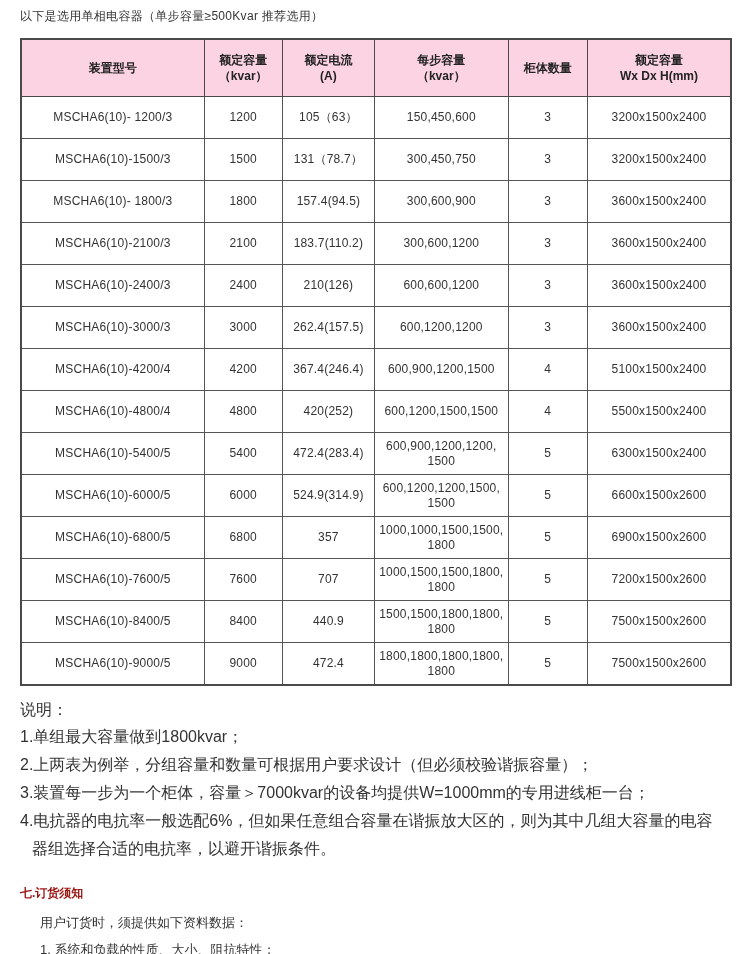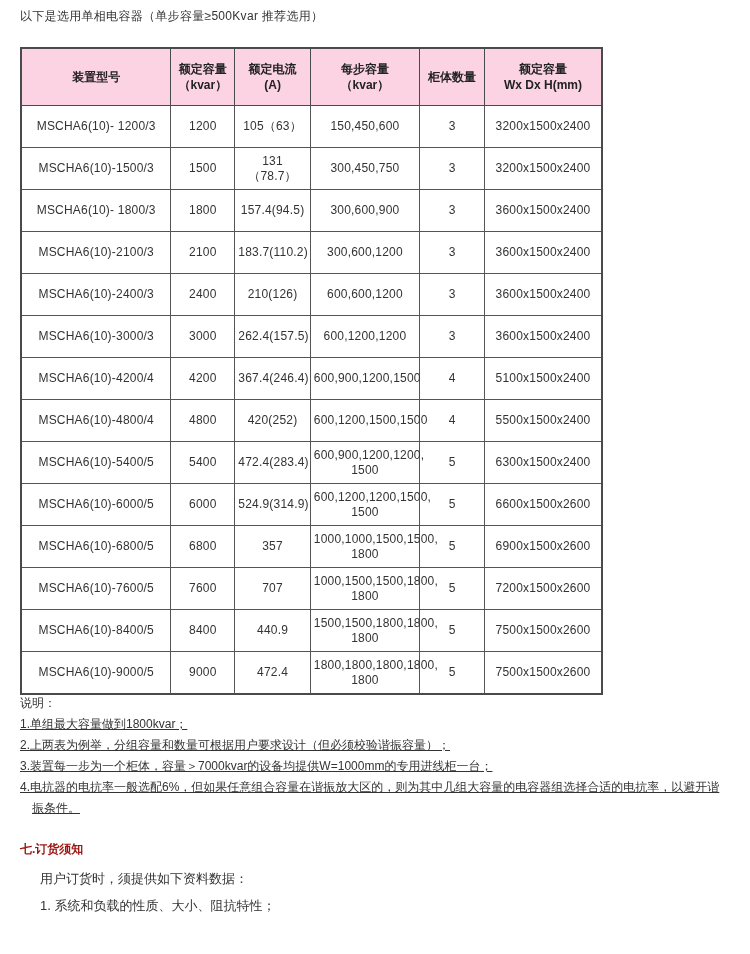--- a/index.html
+++ b/index.html
@@ -13,25 +13,25 @@
     width: 750px;
     height: 954px;
     box-sizing: border-box;
     padding: 6px 22px 0 20px;
     background: #ffffff;
     overflow: hidden;
   }
   .intro {
     font-size: 12px;
     color: #333;
-    margin: 2px 0 22px 0;
+    margin: 2px 0 13px 0;
     letter-spacing: 0.3px;
   }
   table.spec-table {
-    width: 583px;
+    width: 712px;
     border-collapse: collapse;
     border: 2px solid var(--border-dark, #4a4a4a);
     table-layout: fixed;
   }
   table.spec-table th {
     background: var(--header-pink, #fbd3e2);
     border: 1px solid var(--border-dark, #4a4a4a);
     height: 52px;
     font-size: 12px;
     font-weight: bold;
@@ -48,31 +48,31 @@
     font-size: 12px;
     color: #333;
     text-align: center;
     vertical-align: middle;
     padding: 2px 3px;
     line-height: 1.2;
     white-space: pre-line;
     letter-spacing: 0.2px;
   }
   .notes {
-    font-size: 12px;
+    margin-top: 14px;
+    font-size: 16px;
     color: #333;
   }
   .notes-title {
     margin: 0 0 2px 0;
   }
   .note-item {
     padding-left: 12px;
     text-indent: -12px;
     line-height: 1.75;
-    text-decoration: underline;
   }
   .order-heading {
     margin-top: 22px;
     font-size: 12px;
     font-weight: bold;
     color: var(--heading-red, #9a1410);
   }
   .order-body {
     margin-top: 10px;
     margin-left: 20px;

